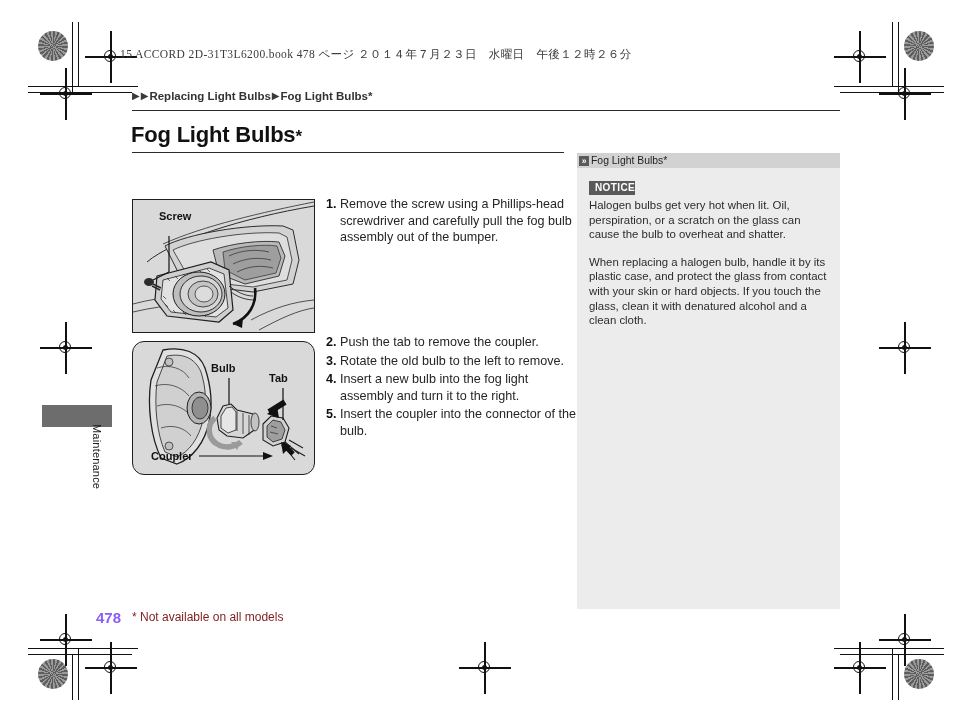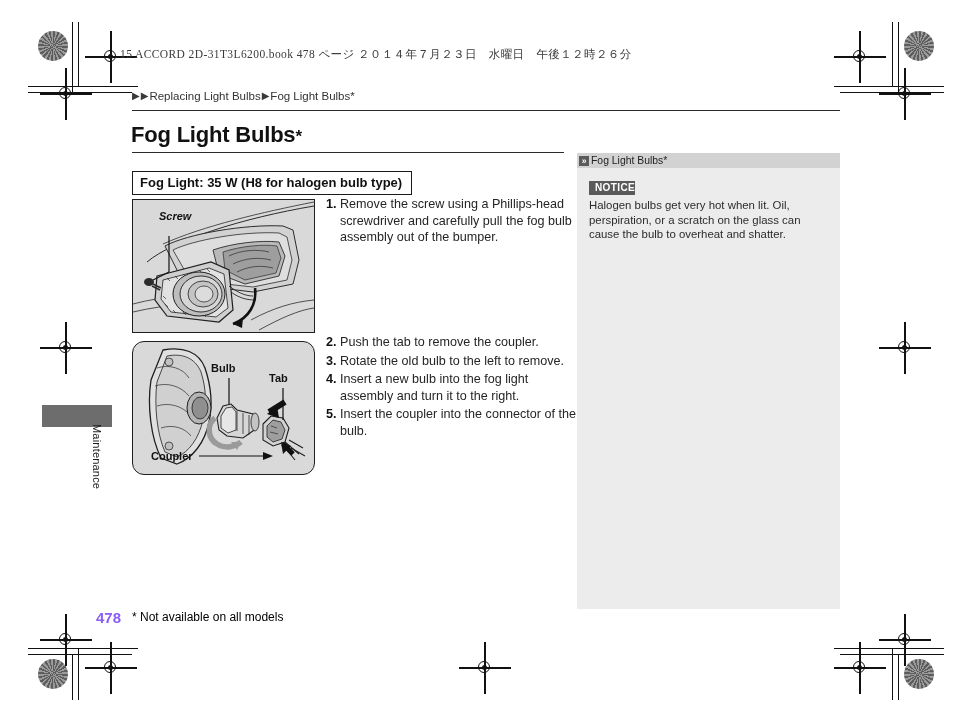--- a/index.html
+++ b/index.html
@@ -94,21 +94,21 @@
     display: flex;
     align-items: center;
     white-space: nowrap;
   }
   .breadcrumb .tri {
     font-size: 10px;
     line-height: 1;
     color: #3a3a3a;
     margin: 0 1px 0 0;
   }
-  .breadcrumb .crumb-text { margin-right: 1px; }
+  .breadcrumb .crumb-text { margin-right: 1px; font-weight: bold; }
 
   .rule-top {
     position: absolute;
     left: 124px;
     top: 110px;
     width: 708px;
     height: 1.4px;
     background: #2a2a2a;
   }
 
@@ -152,21 +152,21 @@
     background: #fff;
   }
 
   
   .figure {
     position: absolute;
     background: #d9d9d9;
     border: 1.3px solid #1f1f1f;
     overflow: hidden;
   }
-  #figure-fog-assembly { left: 124px; top: 199px; width: 181px; height: 132px; font-style: italic; }
+  #figure-fog-assembly { left: 124px; top: 199px; width: 181px; height: 132px; }
   #figure-bulb-coupler { left: 124px; top: 341px; width: 181px; height: 132px; border-radius: 12px; }
   .figure svg { display: block; width: 100%; height: 100%; }
   .fig-label {
     font-family: "Liberation Sans", sans-serif;
     font-size: 11px;
     font-weight: bold;
     fill: #111;
   }
 
   
@@ -270,21 +270,21 @@
     top: 609px;
     font-size: 15px;
     font-weight: bold;
     color: #8b5cf6;
   }
   #footnote {
     position: absolute;
     left: 124px;
     top: 610px;
     font-size: 12px;
-    color: #000000;
+    color: #7f1d1d;
   }
 </style>
 </head>
 <body>
 
 <div class="page">
 
   <div>
 
     <div class="dot-circle textured" style="left:30px; top:31px;"></div>
@@ -387,21 +387,20 @@
     <span class="crumb-text">Replacing Light Bulbs</span>
     <span class="tri">▶</span>
     <span class="crumb-text">Fog Light Bulbs*</span>
   </div>
   <div class="rule-top"></div>
 
   <div class="page-title">
     <span>Fog Light Bulbs</span><span class="star">*</span>
   </div>
   <div class="rule-title"></div>
-  <div class="spec-box">Fog Light: 35 W (H8 for halogen bulb type)</div>
 
   <div class="figure" id="figure-fog-assembly">
     <svg viewBox="0 0 181 132" xmlns="http://www.w3.org/2000/svg">
       <g stroke="#2b2b2b" fill="none" stroke-width="0.9">
 
         <path d="M14,62 C40,40 110,18 181,6" stroke-width="1"></path>
         <path d="M30,44 C70,26 130,12 181,2" stroke-width="0.8"></path>
         <path d="M0,104 C30,96 60,94 92,98" stroke-width="0.8"></path>
         <path d="M0,112 C34,104 68,102 100,106" stroke-width="0.8"></path>
         <path d="M118,120 C140,108 160,102 181,100" stroke-width="0.8"></path>
@@ -521,20 +520,21 @@
   </div>
 
   <div id="side-panel">
     <div class="panel-header">
       <span class="chev">»</span>
       <span>Fog Light Bulbs*</span>
     </div>
     <div class="panel-body">
       <div class="notice-badge">NOTICE</div>
       <p class="panel-para">Halogen bulbs get very hot when lit. Oil, perspiration, or a scratch on the glass can cause the bulb to overheat and shatter.</p>
+      <p class="panel-para">When replacing a halogen bulb, handle it by its plastic case, and protect the glass from contact with your skin or hard objects. If you touch the glass, clean it with denatured alcohol and a clean cloth.</p>
     </div>
   </div>
 
   <div id="section-tab"></div>
   <div id="section-tab-label">Maintenance</div>
 
   <div id="page-number">478</div>
   <div id="footnote">* Not available on all models</div>
 
 </div>

